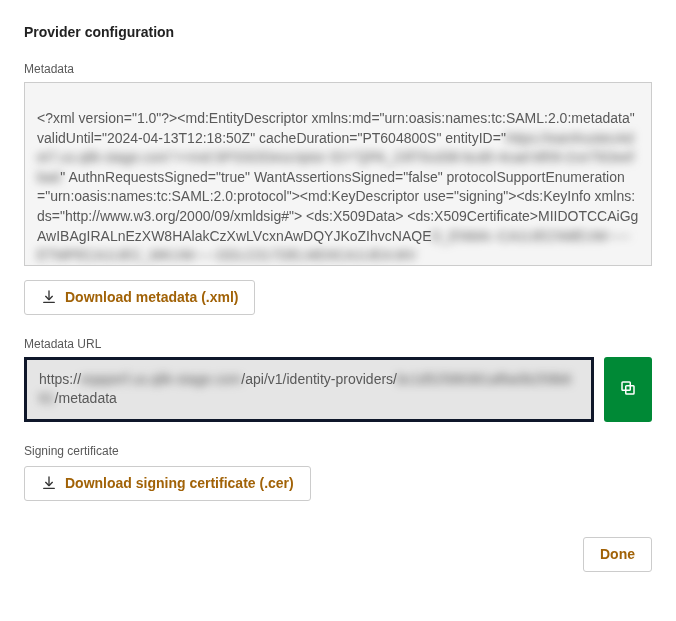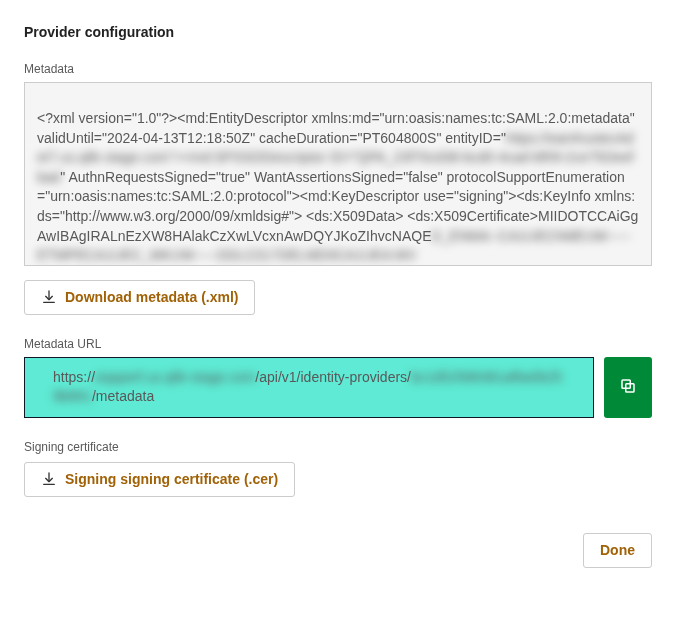--- a/index.html
+++ b/index.html
@@ -63,23 +63,23 @@
   }
   .section-gap { margin-top: 14px; }
   .section-block { margin-top: 22px; }
   .url-row {
     display: flex;
     align-items: stretch;
     gap: 10px;
   }
   .url-box {
     flex: 1;
-    border: 1px solid #0f172a;
-    background: #5eead4;
-    padding: 10px 28px;
+    border: 3px solid #0f172a;
+    background: #e5e5e5;
+    padding: 10px 12px;
     font-size: 14px;
     color: #595959;
     line-height: 1.4;
     word-break: break-all;
   }
   .url-box .blur {
     filter: blur(4px);
     user-select: none;
   }
   .copy-btn {
@@ -141,21 +141,21 @@
 <div class="section-block">
   <span class="field-label">Signing certificate</span>
   <button class="btn" style="margin-top:2px;">
     <span class="download-icon">
       <svg viewBox="0 0 24 24" fill="none" stroke="#333" stroke-width="2" stroke-linecap="round" stroke-linejoin="round">
         <path d="M12 3v12"></path>
           <path d="M7 11l5 5 5-5"></path>
           <path d="M4 20h16"></path>
       </svg>
     </span>
-    <span>Signing signing certificate (.cer)</span>
+    <span>Download signing certificate (.cer)</span>
   </button>
 </div>
 
 <div class="footer">
   <button class="btn">
     <span>Done</span>
   </button>
 </div>
 
 </body></html>

